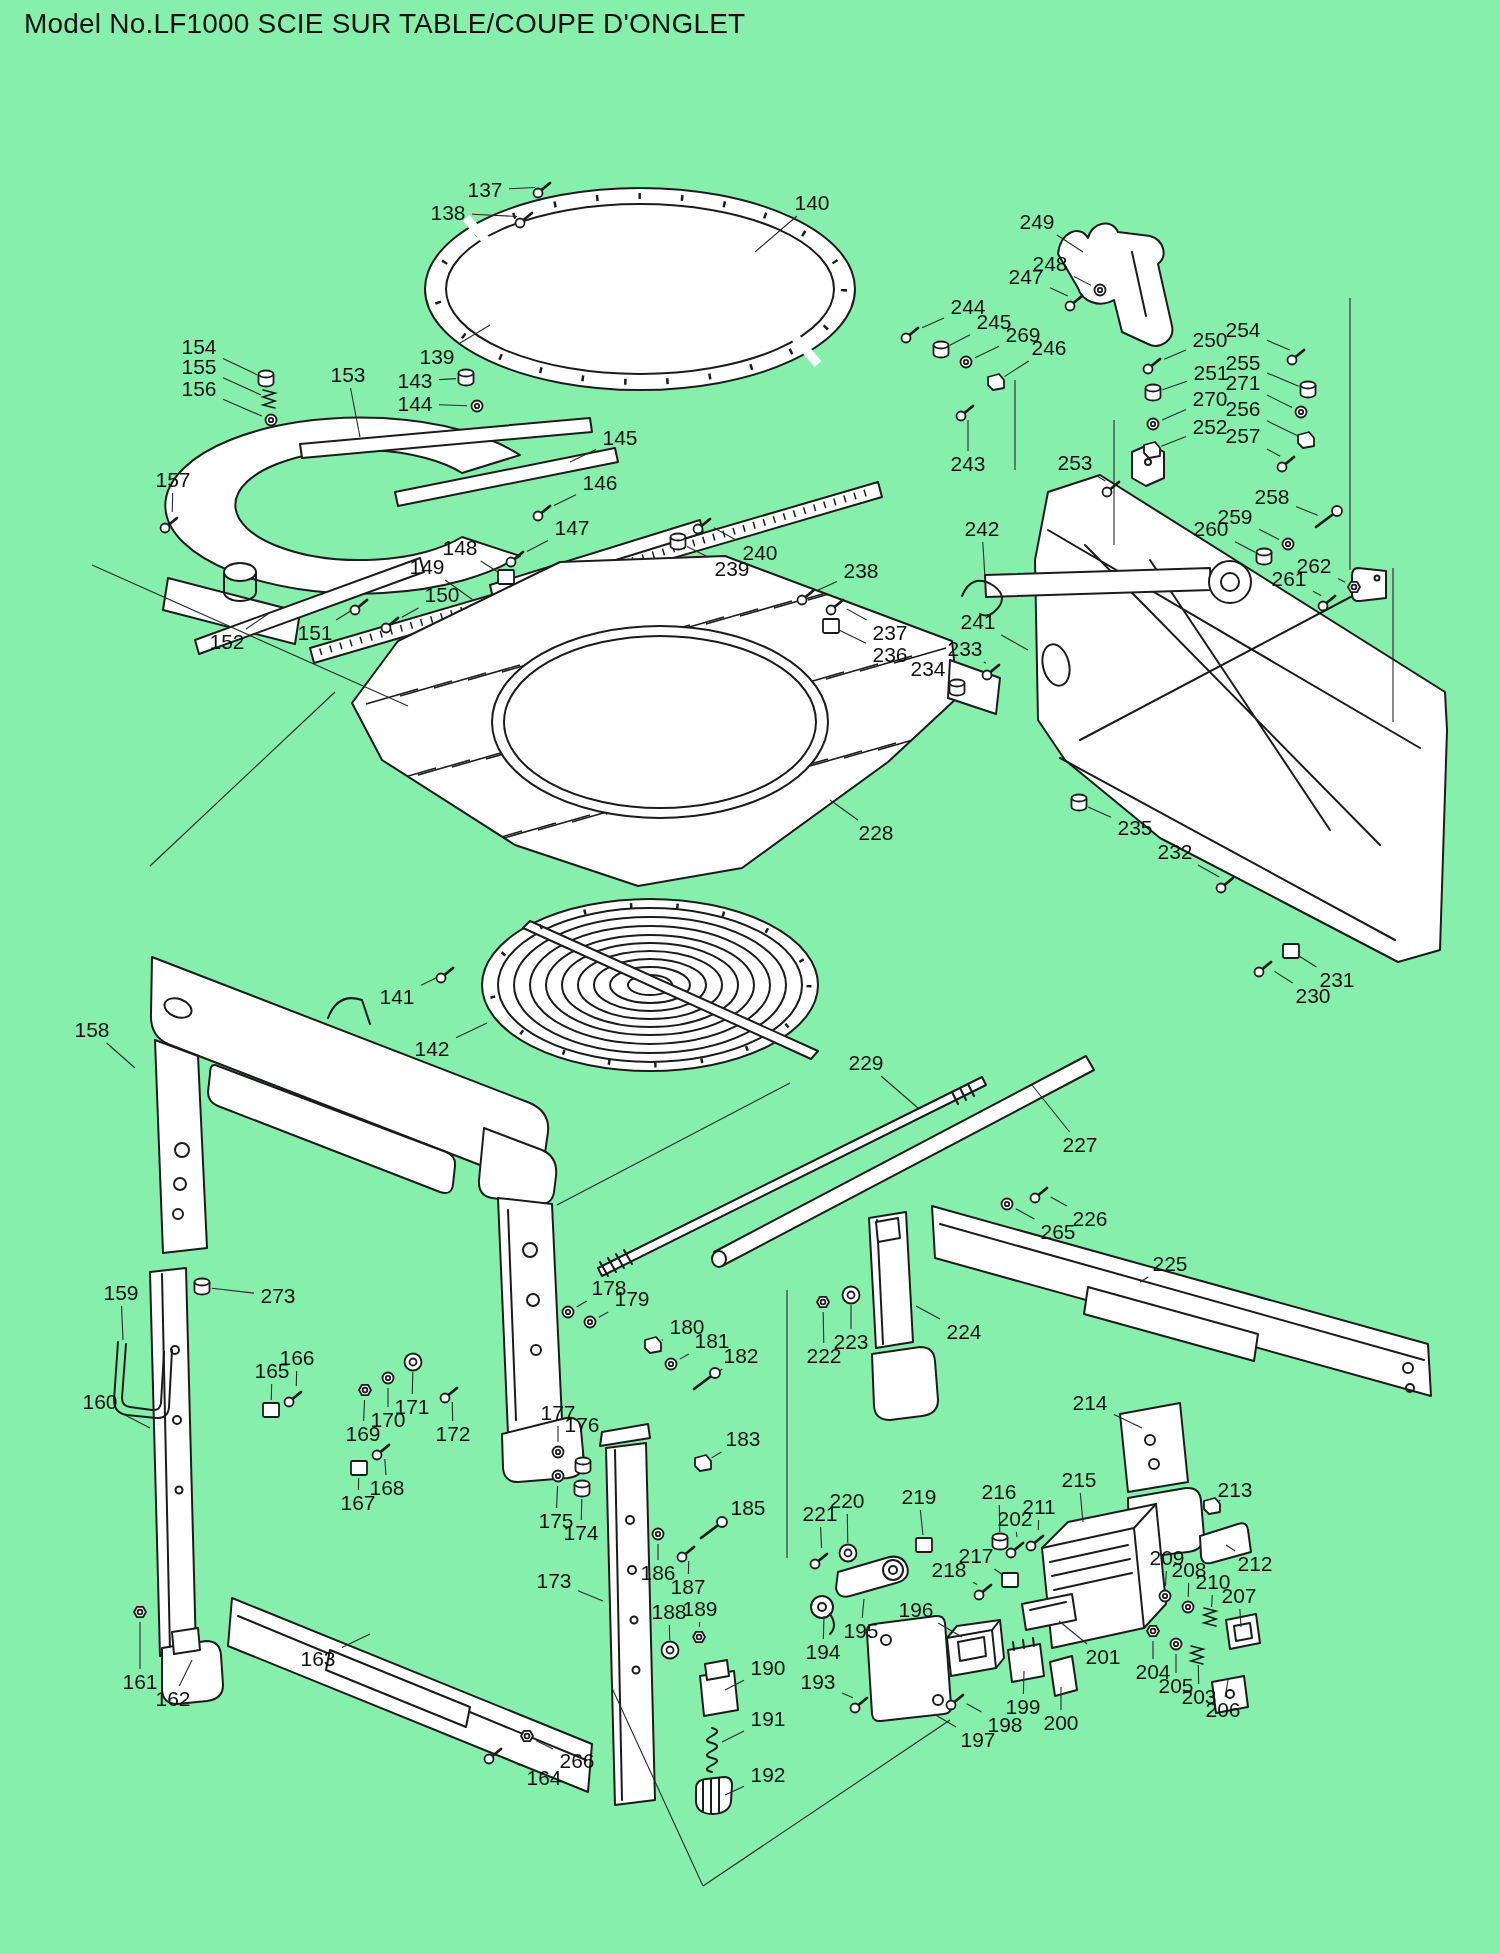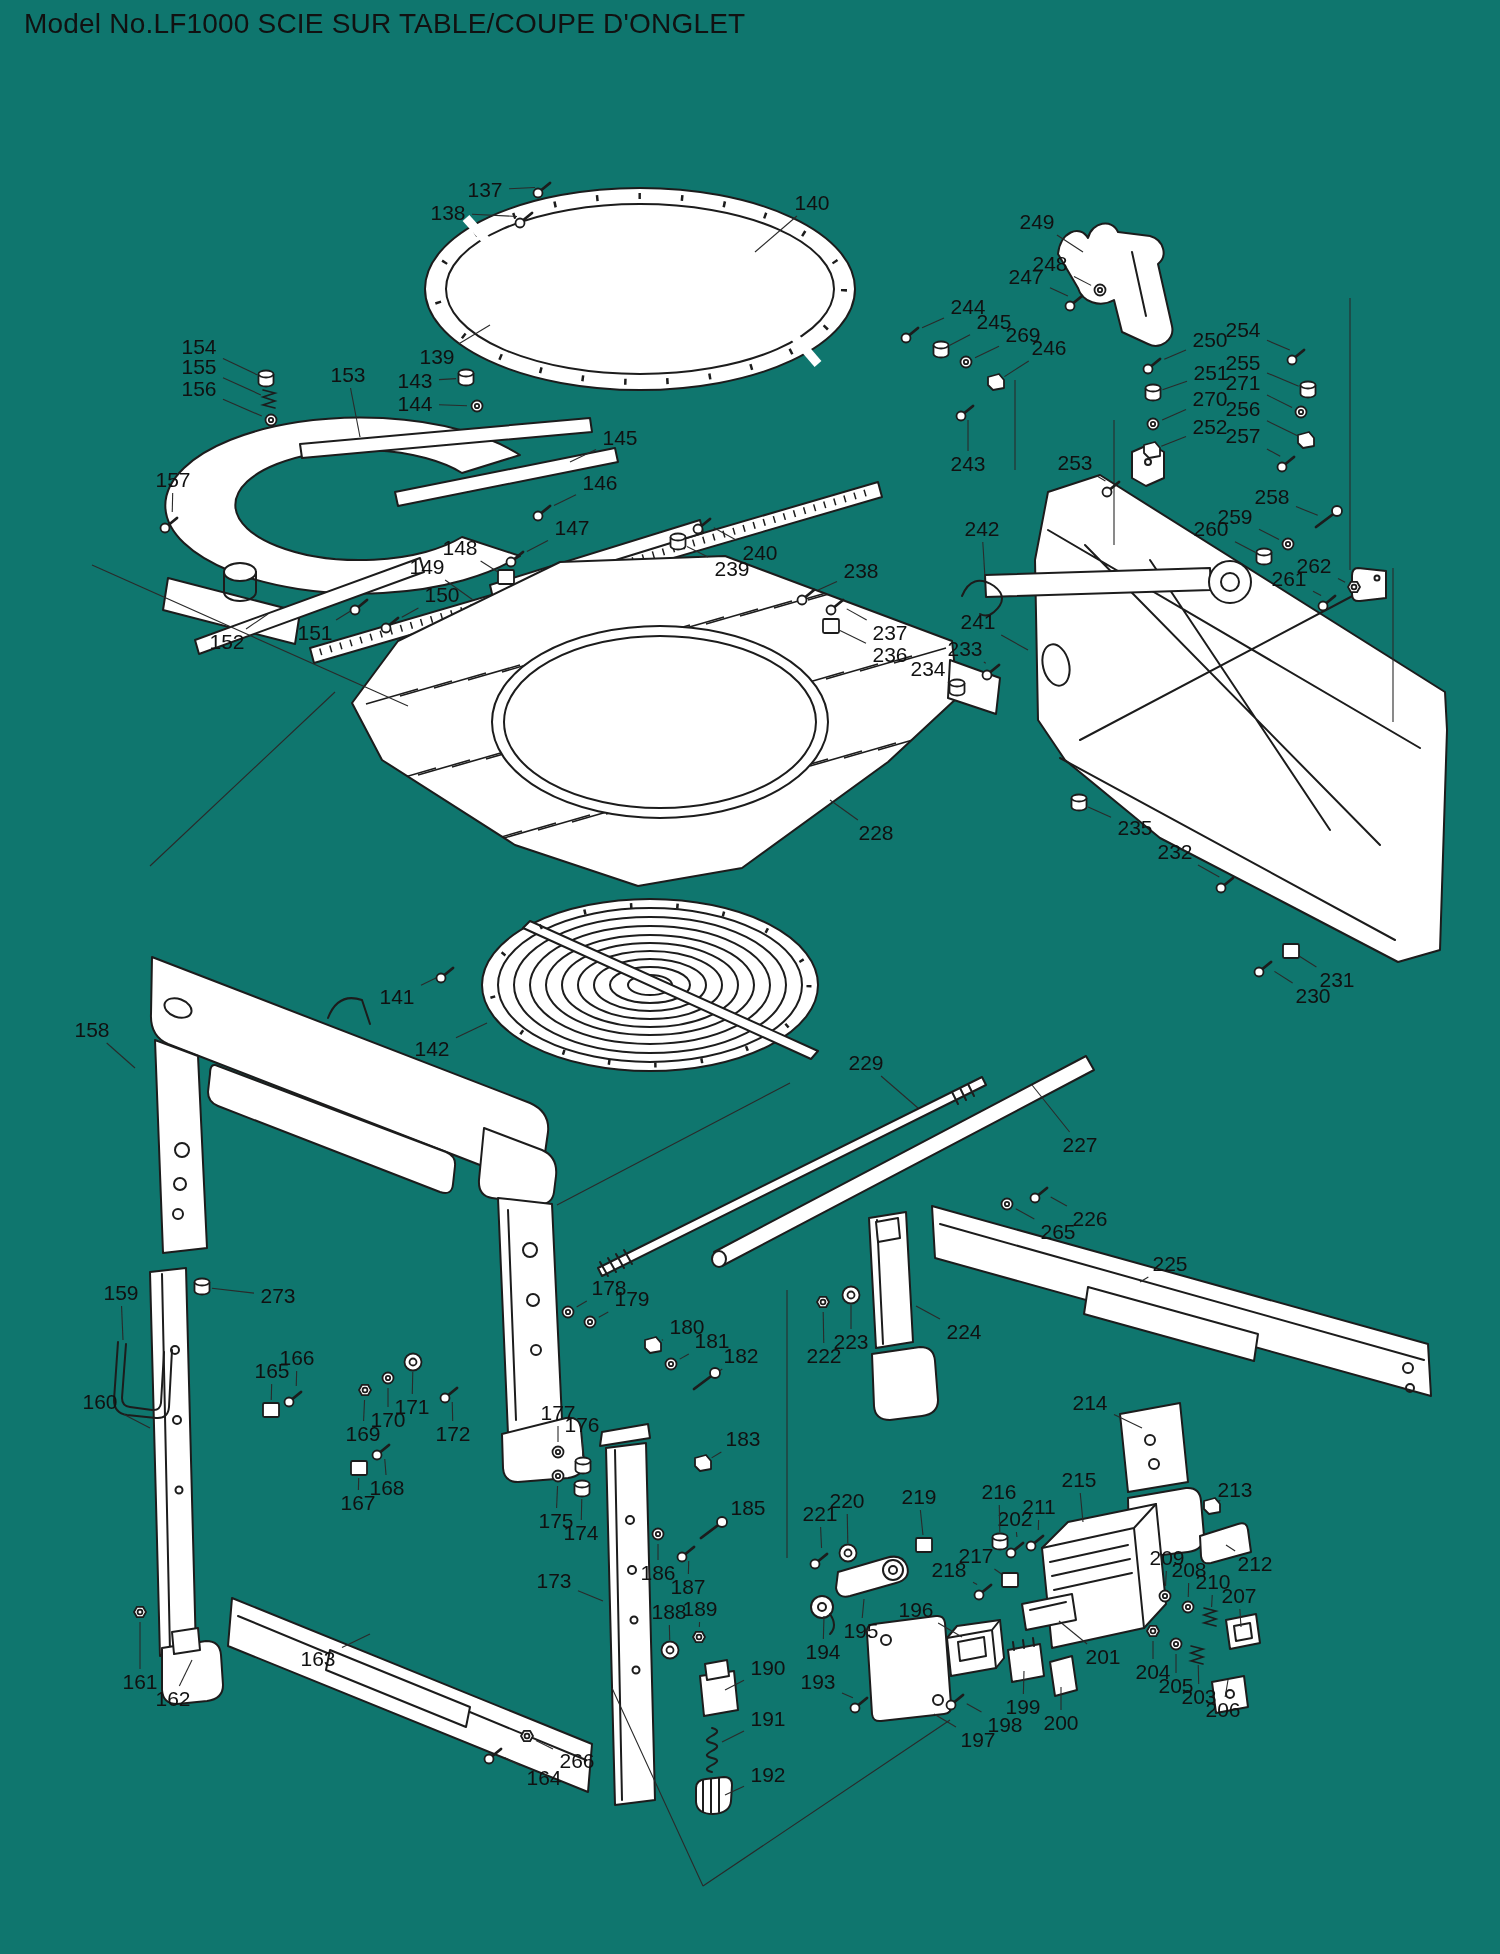--- a/index.html
+++ b/index.html
@@ -1,16 +1,16 @@
 <!DOCTYPE html>
 <html><head>
 <meta charset="utf-8">
 <style>
   html,body{margin:0;padding:0;background:#fff;}
-  .page{position:relative;width:1500px;height:1954px;background:#0f766e;overflow:hidden;
+  .page{position:relative;width:1500px;height:1954px;background:#86efac;overflow:hidden;
         font-family:"Liberation Sans",sans-serif;}
   .title{position:absolute;left:24px;top:8px;margin:0;font-size:28px;font-weight:400;
          color:#111;letter-spacing:.2px;font-family:"Liberation Sans",sans-serif;}
   svg.diagram{position:absolute;left:0;top:0;}
   .ln{fill:none;stroke:#1c1c1c;stroke-width:2;stroke-linejoin:round;stroke-linecap:round;}
   .wf{fill:#ffffff;stroke:#1c1c1c;stroke-width:2;stroke-linejoin:round;stroke-linecap:round;}
   .thin{fill:none;stroke:#2a2a2a;stroke-width:1.1;}
   .dots{fill:none;stroke:#1c1c1c;}
   .leader{stroke:#2a2a2a;stroke-width:1.1;fill:none;}
   .plabel{font-size:21px;fill:#111;text-anchor:middle;font-family:"Liberation Sans",sans-serif;}

